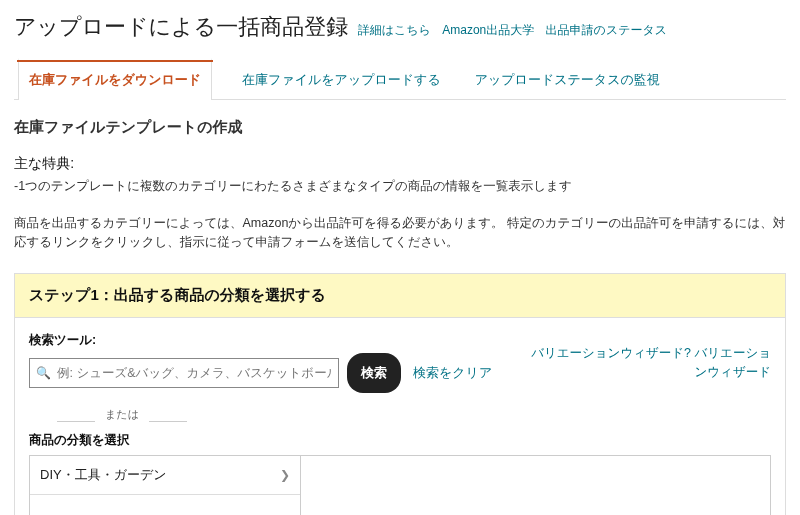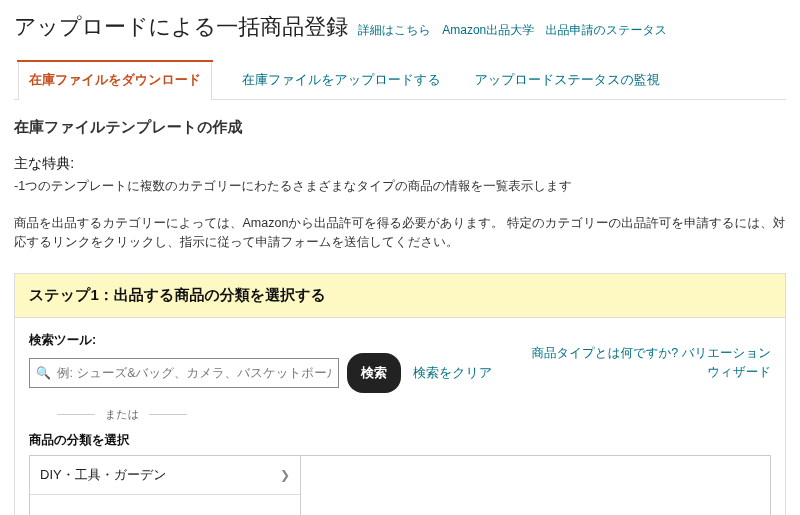--- a/index.html
+++ b/index.html
@@ -111,21 +111,21 @@
   .right-links {
     margin-left: auto; text-align: right;
     font-size: 12.5px; color: #007185;
     max-width: 240px; line-height: 1.5;
   }
   .right-links span { cursor: pointer; }
 
   .or-sep {
     margin: 14px 0 10px 28px;
     font-size: 11px; color: #666;
-    display: flex; align-items: center; gap: 10px;
+    display: flex; align-items: flex-end; gap: 10px;
     width: 130px;
   }
   .or-sep::before, .or-sep::after {
     content: ""; flex: 1; height: 1px; background: #ccc;
   }
 
   .select-label { font-size: 12.5px; font-weight: 600; margin-bottom: 6px; }
   .cat-col {
     border: 1px solid #ccc;
     width: 272px;
@@ -183,21 +183,21 @@
         <div style="display:flex; align-items:center; gap:8px;">
           <div class="search-input-wrap">
             <span class="mag">🔍</span>
             <input class="search-input" type="text" placeholder="例: シューズ&amp;バッグ、カメラ、バスケットボールなど" style="">
           </div>
           <button class="search-btn">検索</button>
           <span class="clear-link">検索をクリア</span>
         </div>
       </div>
       <div class="right-links">
-        <span>商品タイプとは何ですか?</span>
+        <span>バリエーションウィザード?</span>
         <span>バリエーションウィザード</span>
       </div>
     </div>
 
     <div class="or-sep">
       <span>または</span>
     </div>
 
     <div class="select-label">商品の分類を選択</div>
 

